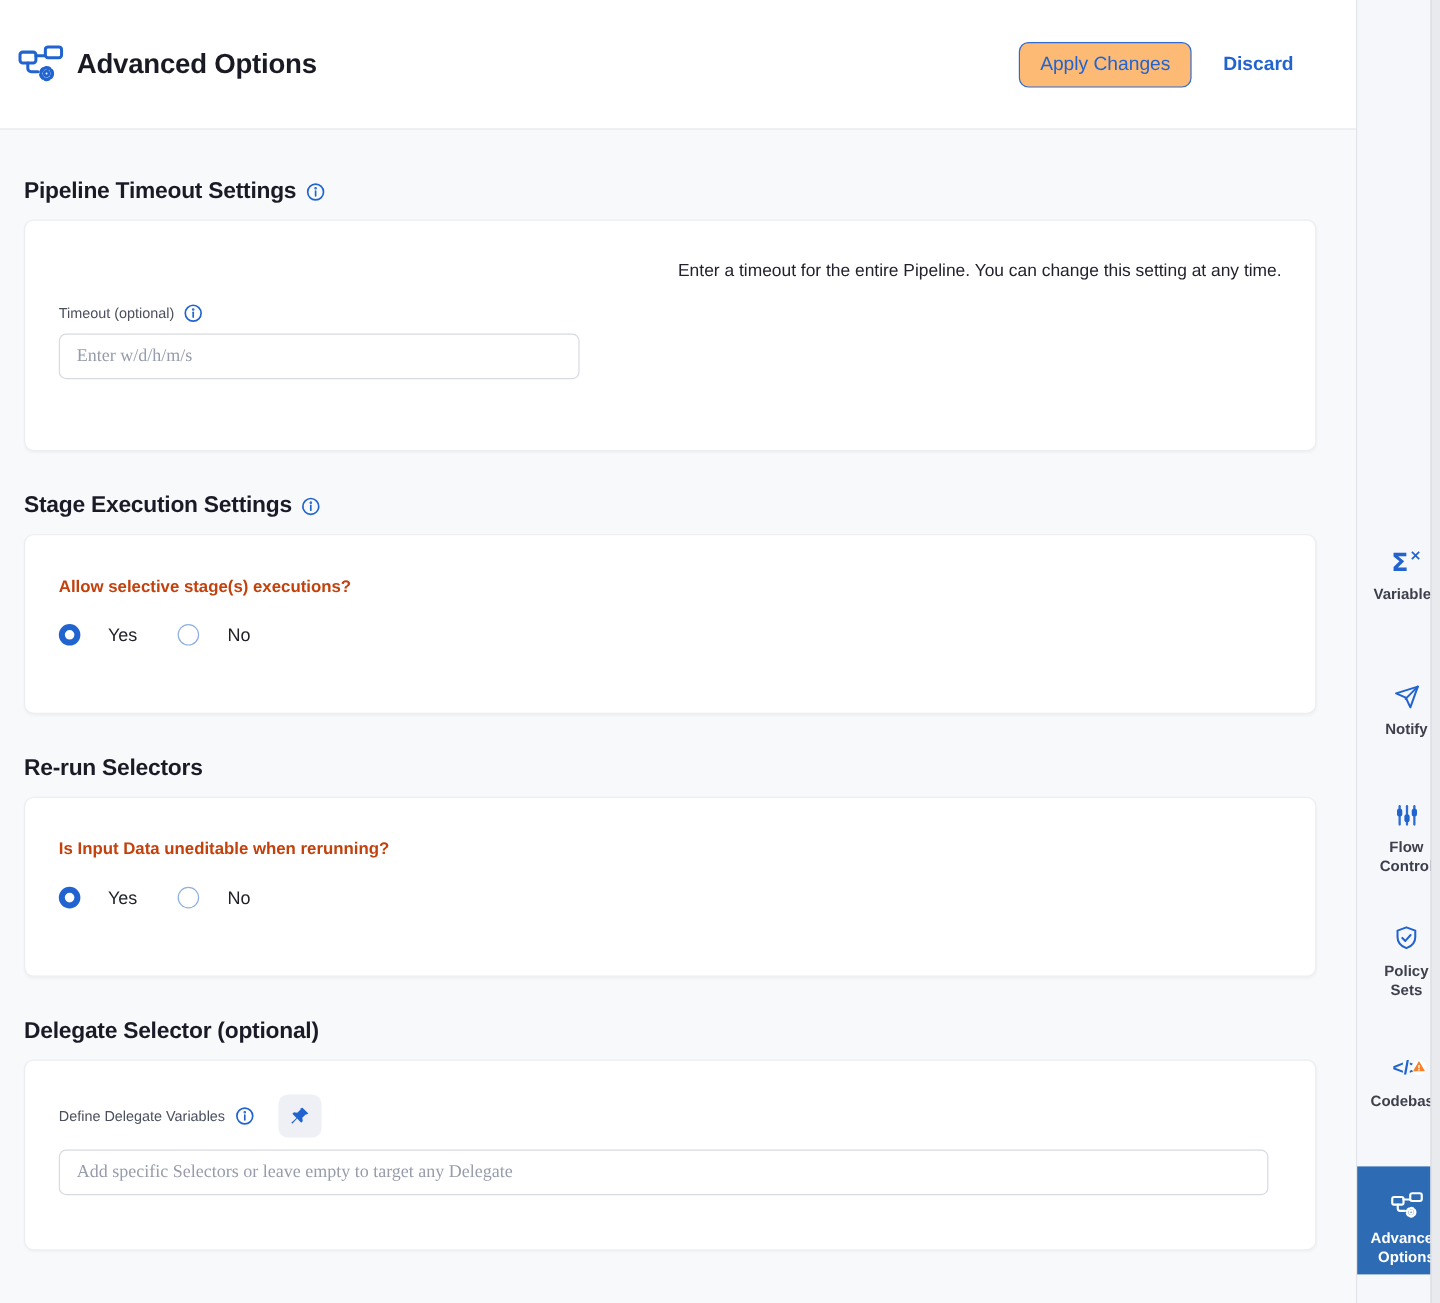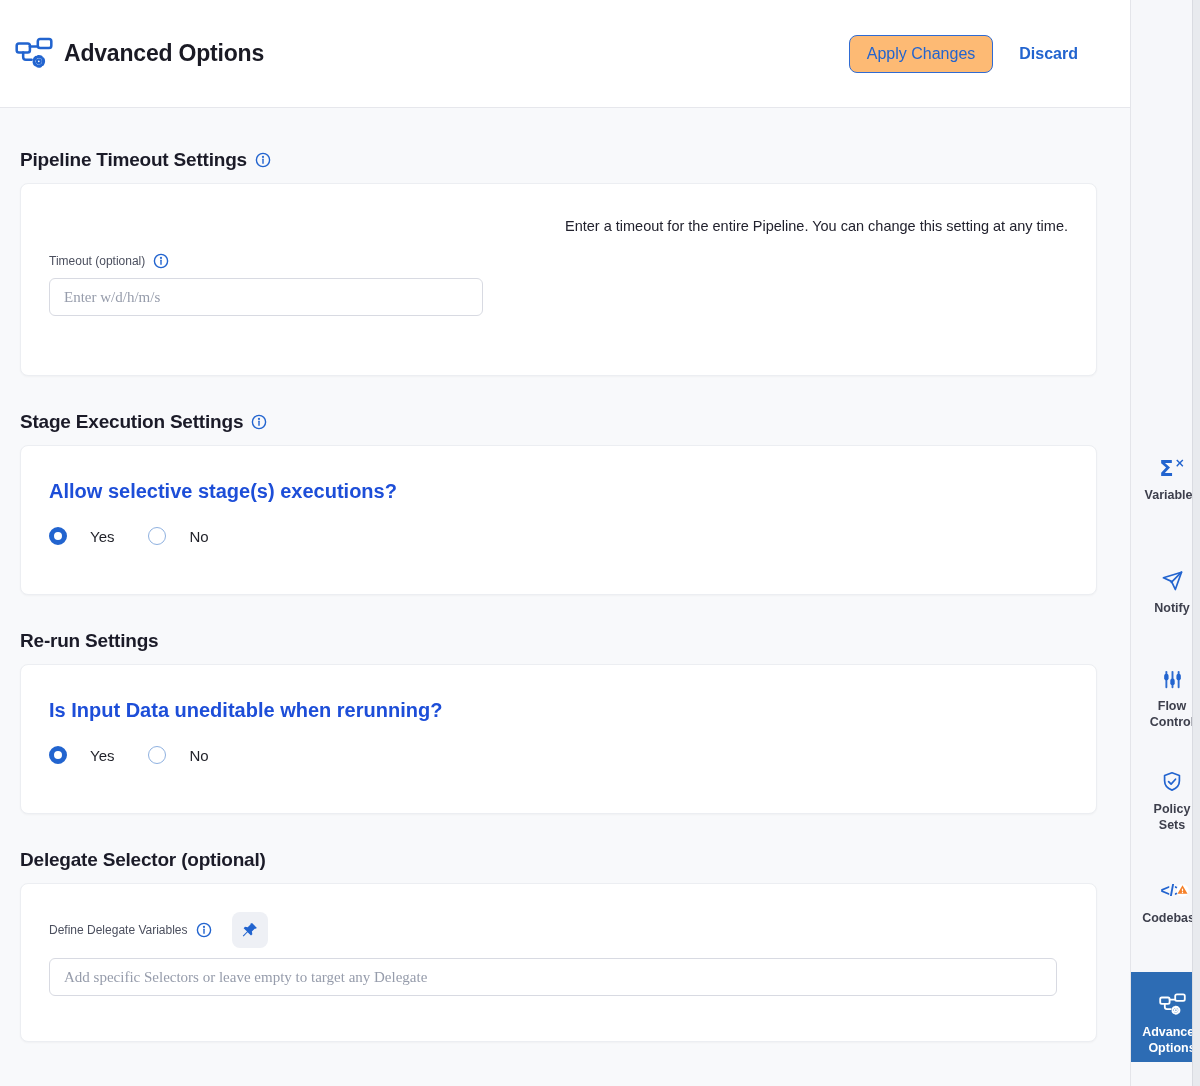--- a/index.html
+++ b/index.html
@@ -33,21 +33,21 @@
 
   .card-desc { font-size:14.5px; font-weight:400; color:#22222e;text-align:right; }
   .field-label-row { display:flex; align-items:center; gap:8px; margin-top:19px; }
   .field-label { font-size:12px; color:#4b4f5e; }
   .text-input { display:block; margin-top:9px; height:38px; border:1px solid #d8dae2; border-radius:6px;
                 background:#ffffff; font-family:Liberation Serif, serif; font-size:15px; color:#22222e; padding:0 14px; outline:none; }
   .text-input::placeholder { color:#969cab; }
   .timeout-input { width:434px; }
   .delegate-input { width:1008px; margin-top:10px; }
 
-  .question { font-size:20px; font-weight:600; color:#1d4ed8; }
+  .question { font-size:14px; font-weight:600; color:#c2410c; }
   .radio-row { display:flex; align-items:center; gap:34px; margin-top:24px; }
   .radio-opt { display:flex; align-items:center; gap:23px; cursor:pointer; }
   .radio-dot { width:18px; height:18px; border-radius:50%; background:#fff; flex:0 0 auto; }
   .radio-dot.on  { border:5.5px solid #2264cf; }
   .radio-dot.off { border:1.5px solid #8fb1e0; }
   .radio-label { font-size:15px; font-weight:500; color:#1f2028; }
 
   .delegate-label-row { display:flex; align-items:center; gap:8px; }
   .pin-btn { width:36px; height:36px; margin-left:12px; background:#eef0f5; border:none; border-radius:8px;
              display:flex; align-items:center; justify-content:center; cursor:pointer; }
@@ -141,21 +141,21 @@
             <span class="radio-label">Yes</span>
           </span>
           <span class="radio-opt">
             <span class="radio-dot off"></span>
             <span class="radio-label">No</span>
           </span>
         </div>
       </div>
 
       <div class="section-heading">
-        <span>Re-run Settings</span>
+        <span>Re-run Selectors</span>
       </div>
       <div class="card card-toggle">
         <div class="question">Is Input Data uneditable when rerunning?</div>
         <div class="radio-row">
           <span class="radio-opt">
             <span class="radio-dot on"></span>
             <span class="radio-label">Yes</span>
           </span>
           <span class="radio-opt">
             <span class="radio-dot off"></span>

